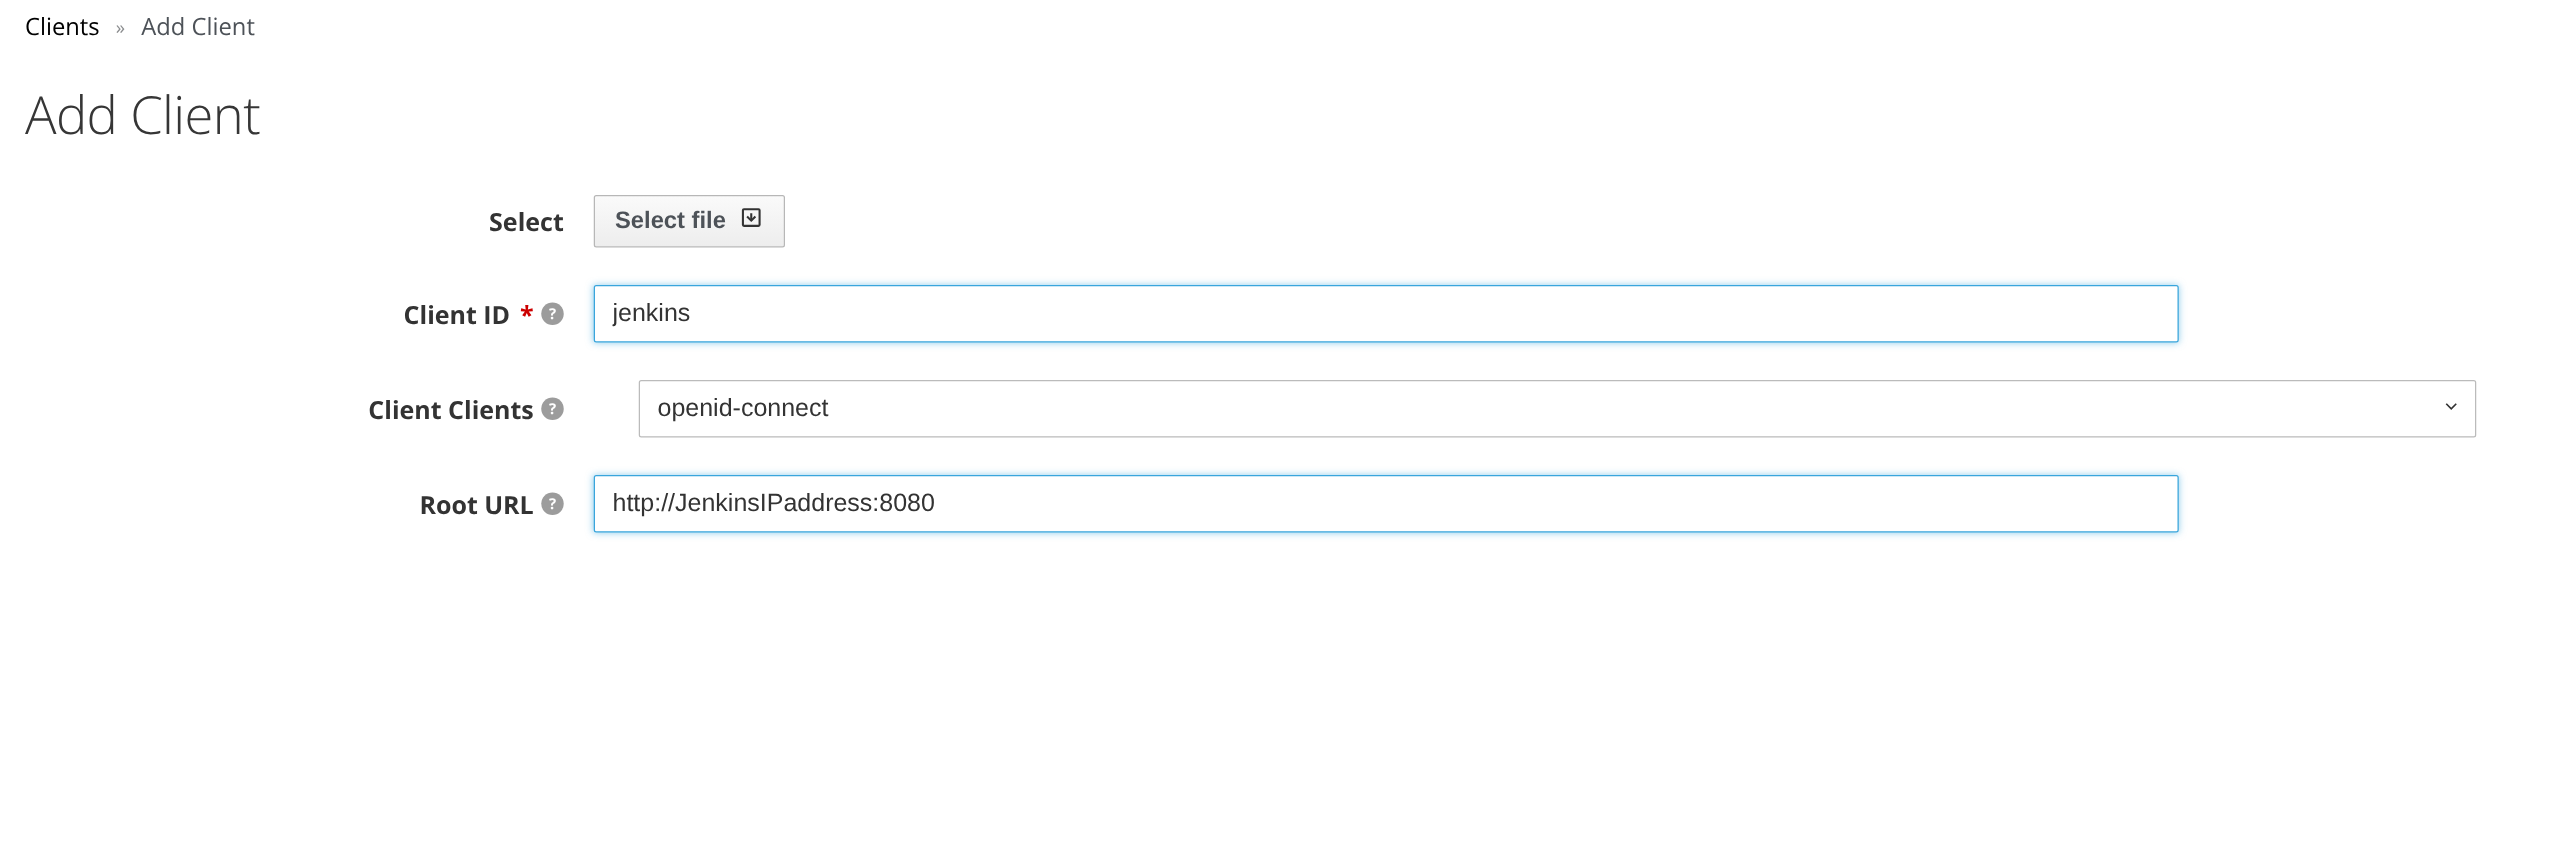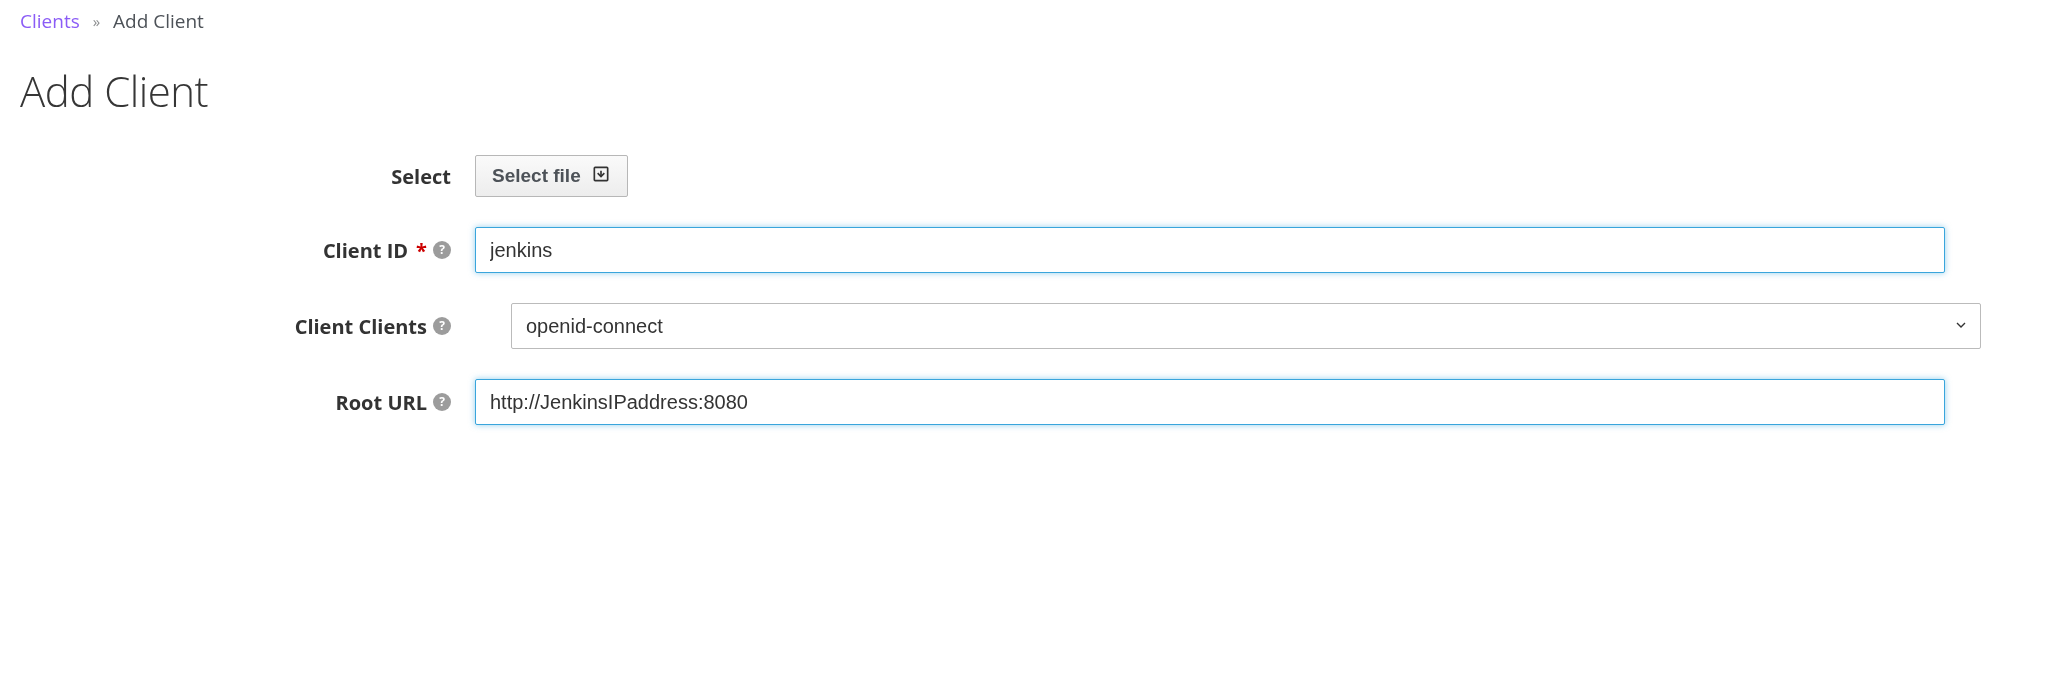--- a/index.html
+++ b/index.html
@@ -16,21 +16,21 @@
     padding: 8px 20px 20px 20px;
   }
   
   .breadcrumb {
     font-size: 19px;
     line-height: 26px;
     color: #4d5258;
     margin-bottom: 28px;
   }
   .breadcrumb a {
-    color: #8b5cf6;
+    color: #000000;
     text-decoration: none;
   }
   .breadcrumb .sep {
     color: #8b8d8f;
     font-size: 15px;
     padding: 0 8px;
     vertical-align: 1px;
   }
   .breadcrumb .current {
     color: #4d5258;
@@ -82,21 +82,21 @@
     line-height: 1;
   }
   .form-control-wrap {
     flex: 0 0 auto;
   }
   .form-control-wrap.full {
     flex: 0 0 auto;
   }
   
   .input-text {
-    width: 1470px;
+    width: 1268px;
     height: 46px;
     border: 1px solid #bbb;
     border-radius: 2px;
     padding: 0 14px;
     font-size: 20px;
     color: #333;
     background: #fff;
     box-sizing: border-box;
     outline: none;
   }

